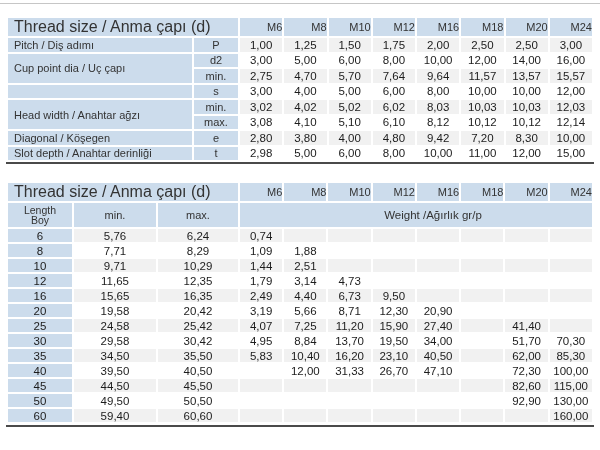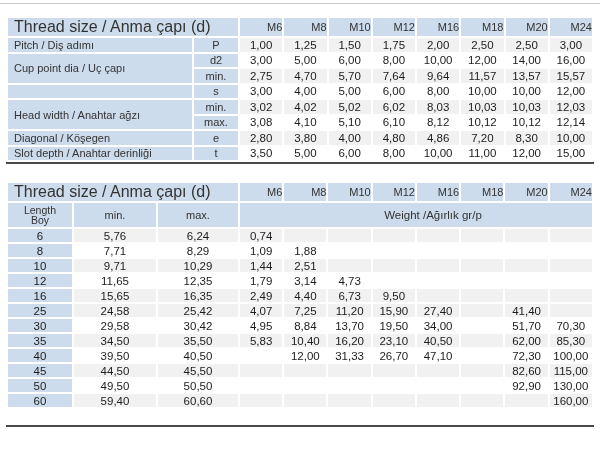--- a/index.html
+++ b/index.html
@@ -137,29 +137,29 @@
         <td class="num">10,12</td>
         <td class="num">12,14</td>
       </tr>
       <tr>
         <td class="hd lbl">Diagonal / Köşegen</td>
         <td class="hd sub">e</td>
         <td class="num st">2,80</td>
         <td class="num st">3,80</td>
         <td class="num st">4,00</td>
         <td class="num st">4,80</td>
-        <td class="num st">4,86</td>
+        <td class="num st">9,42</td>
         <td class="num st">7,20</td>
         <td class="num st">8,30</td>
         <td class="num st">10,00</td>
       </tr>
       <tr>
         <td class="hd lbl">Slot depth / Anahtar derinliği</td>
         <td class="hd sub">t</td>
-        <td class="num">3,50</td>
+        <td class="num">2,98</td>
         <td class="num">5,00</td>
         <td class="num">6,00</td>
         <td class="num">8,00</td>
         <td class="num">10,00</td>
         <td class="num">11,00</td>
         <td class="num">12,00</td>
         <td class="num">15,00</td>
       </tr>
     </tbody>
 </table>
@@ -262,20 +262,33 @@
         <td class="num st">2,49</td>
         <td class="num st">4,40</td>
         <td class="num st">6,73</td>
         <td class="num st">9,50</td>
         <td class="num st"></td>
         <td class="num st"></td>
         <td class="num st"></td>
         <td class="num st"></td>
       </tr>
       <tr>
+        <td class="lencell">20</td>
+        <td class="num">19,58</td>
+        <td class="num">20,42</td>
+        <td class="num">3,19</td>
+        <td class="num">5,66</td>
+        <td class="num">8,71</td>
+        <td class="num">12,30</td>
+        <td class="num">20,90</td>
+        <td class="num"></td>
+        <td class="num"></td>
+        <td class="num"></td>
+      </tr>
+      <tr>
         <td class="lencell">25</td>
         <td class="num st">24,58</td>
         <td class="num st">25,42</td>
         <td class="num st">4,07</td>
         <td class="num st">7,25</td>
         <td class="num st">11,20</td>
         <td class="num st">15,90</td>
         <td class="num st">27,40</td>
         <td class="num st"></td>
         <td class="num st">41,40</td>

